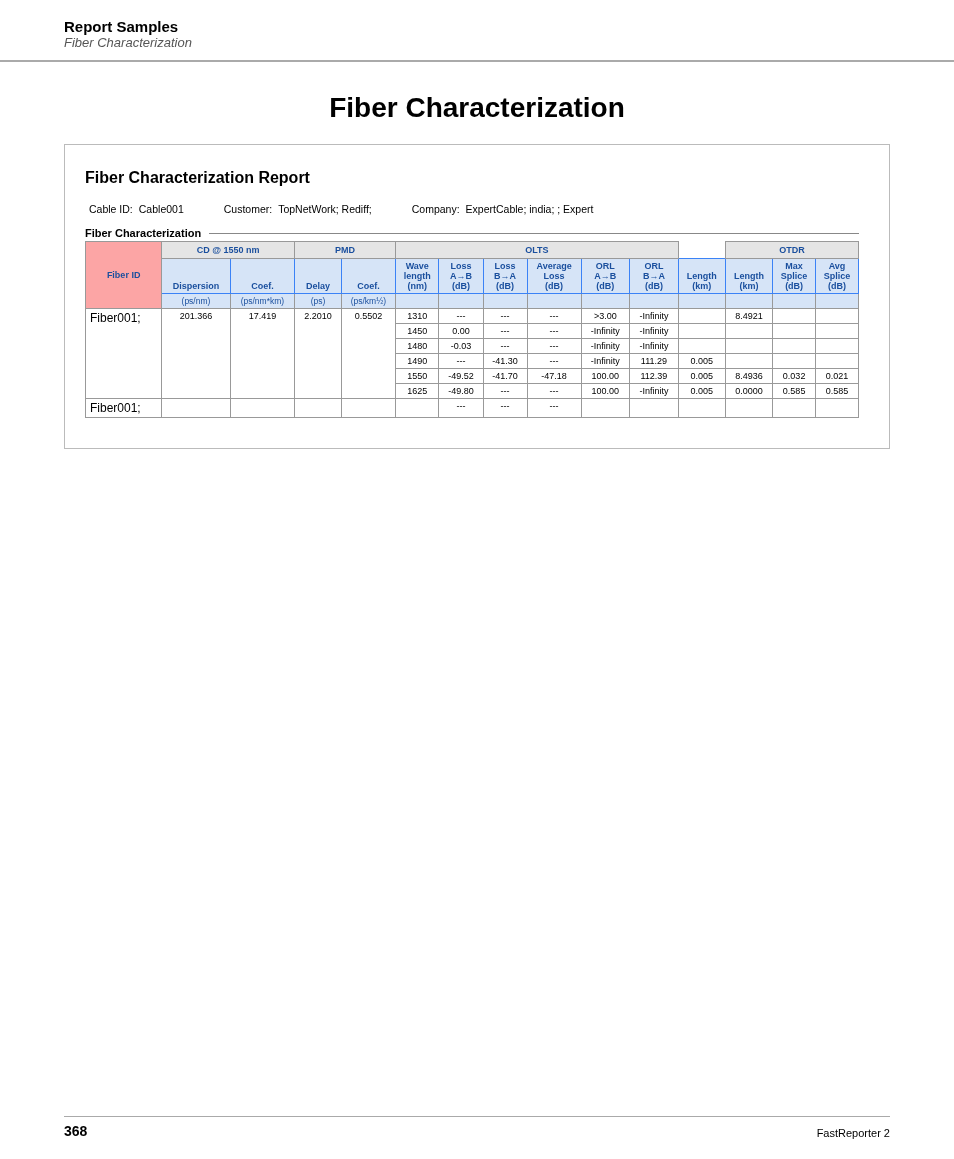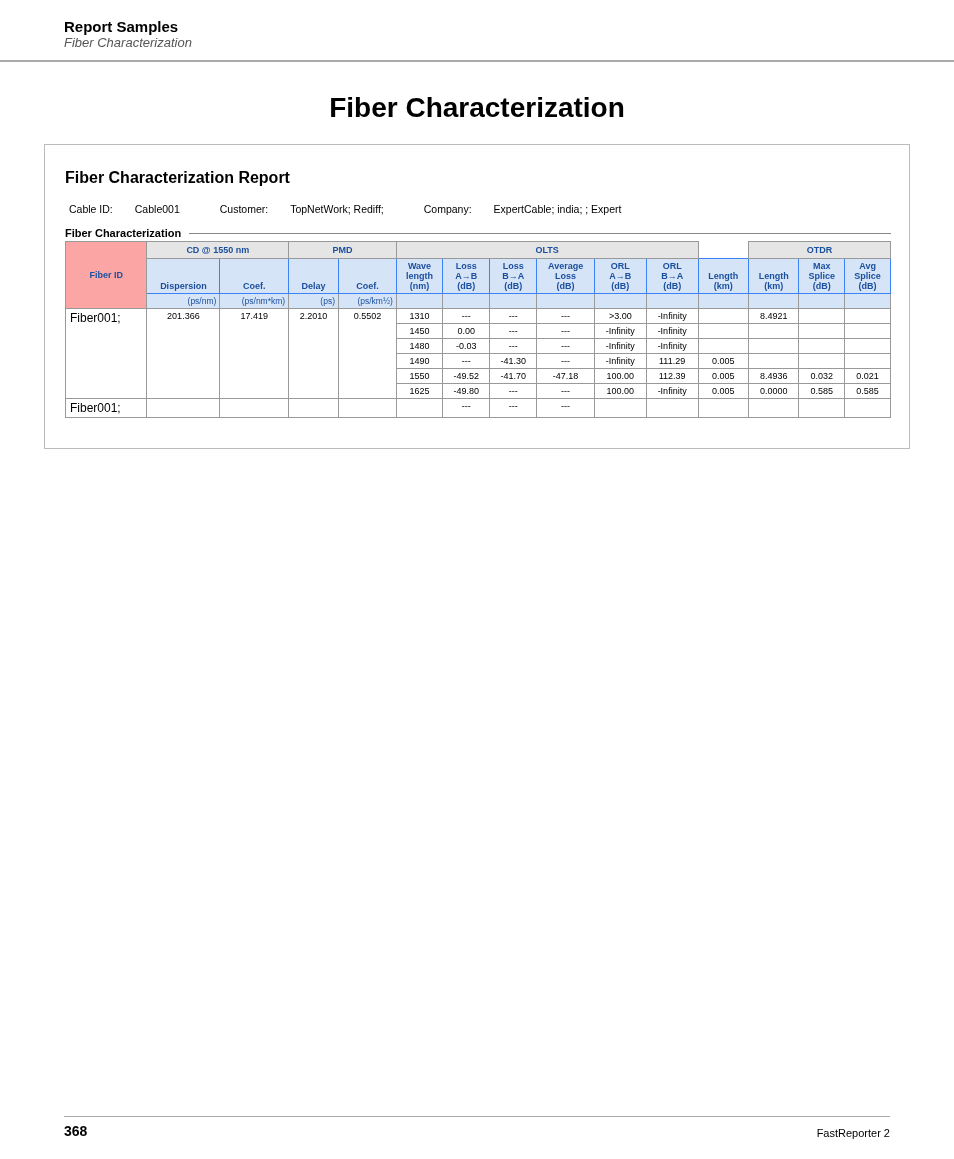--- a/index.html
+++ b/index.html
@@ -32,23 +32,23 @@
     .page-title {
       text-align: center;
       font-size: 28px;
       font-weight: bold;
       padding: 30px 0 20px 0;
       color: #000;
     }
 
     
     .report-container {
-      margin: 0 44px;
+      margin: 0 64px;
       border: 1px solid #bbb;
-      padding: 24px 18px 30px 20px;
+      padding: 24px 30px 30px 20px;
       background: #fff;
     }
 
     .report-heading {
       font-size: 16px;
       font-weight: bold;
       margin-bottom: 16px;
       color: #000;
     }
 
@@ -71,21 +71,21 @@
 
     .general-info-row {
       display: flex;
       gap: 40px;
       font-size: 10.5px;
       margin-bottom: 12px;
       padding-left: 4px;
     }
     .info-group {
       display: flex;
-      gap: 22px;
+      gap: 6px;
     }
     .info-label {
       font-weight: normal;
       color: #000;
     }
     .info-value {
       color: #000;
     }
 
     table {
@@ -114,21 +114,21 @@
       font-size: 9px;
       color: #1a4f9e;
       padding: 2px 3px;
       vertical-align: bottom;
     }
 
     
     .units-row th {
       background: #d6e4f7;
       border: 1px solid #999;
-      text-align: right;
+      text-align: center;
       font-size: 8.5px;
       color: #1a4f9e;
       padding: 2px 3px;
       font-weight: normal;
     }
 
     
     .data-row td {
       border: 1px solid #999;
       text-align: center;

